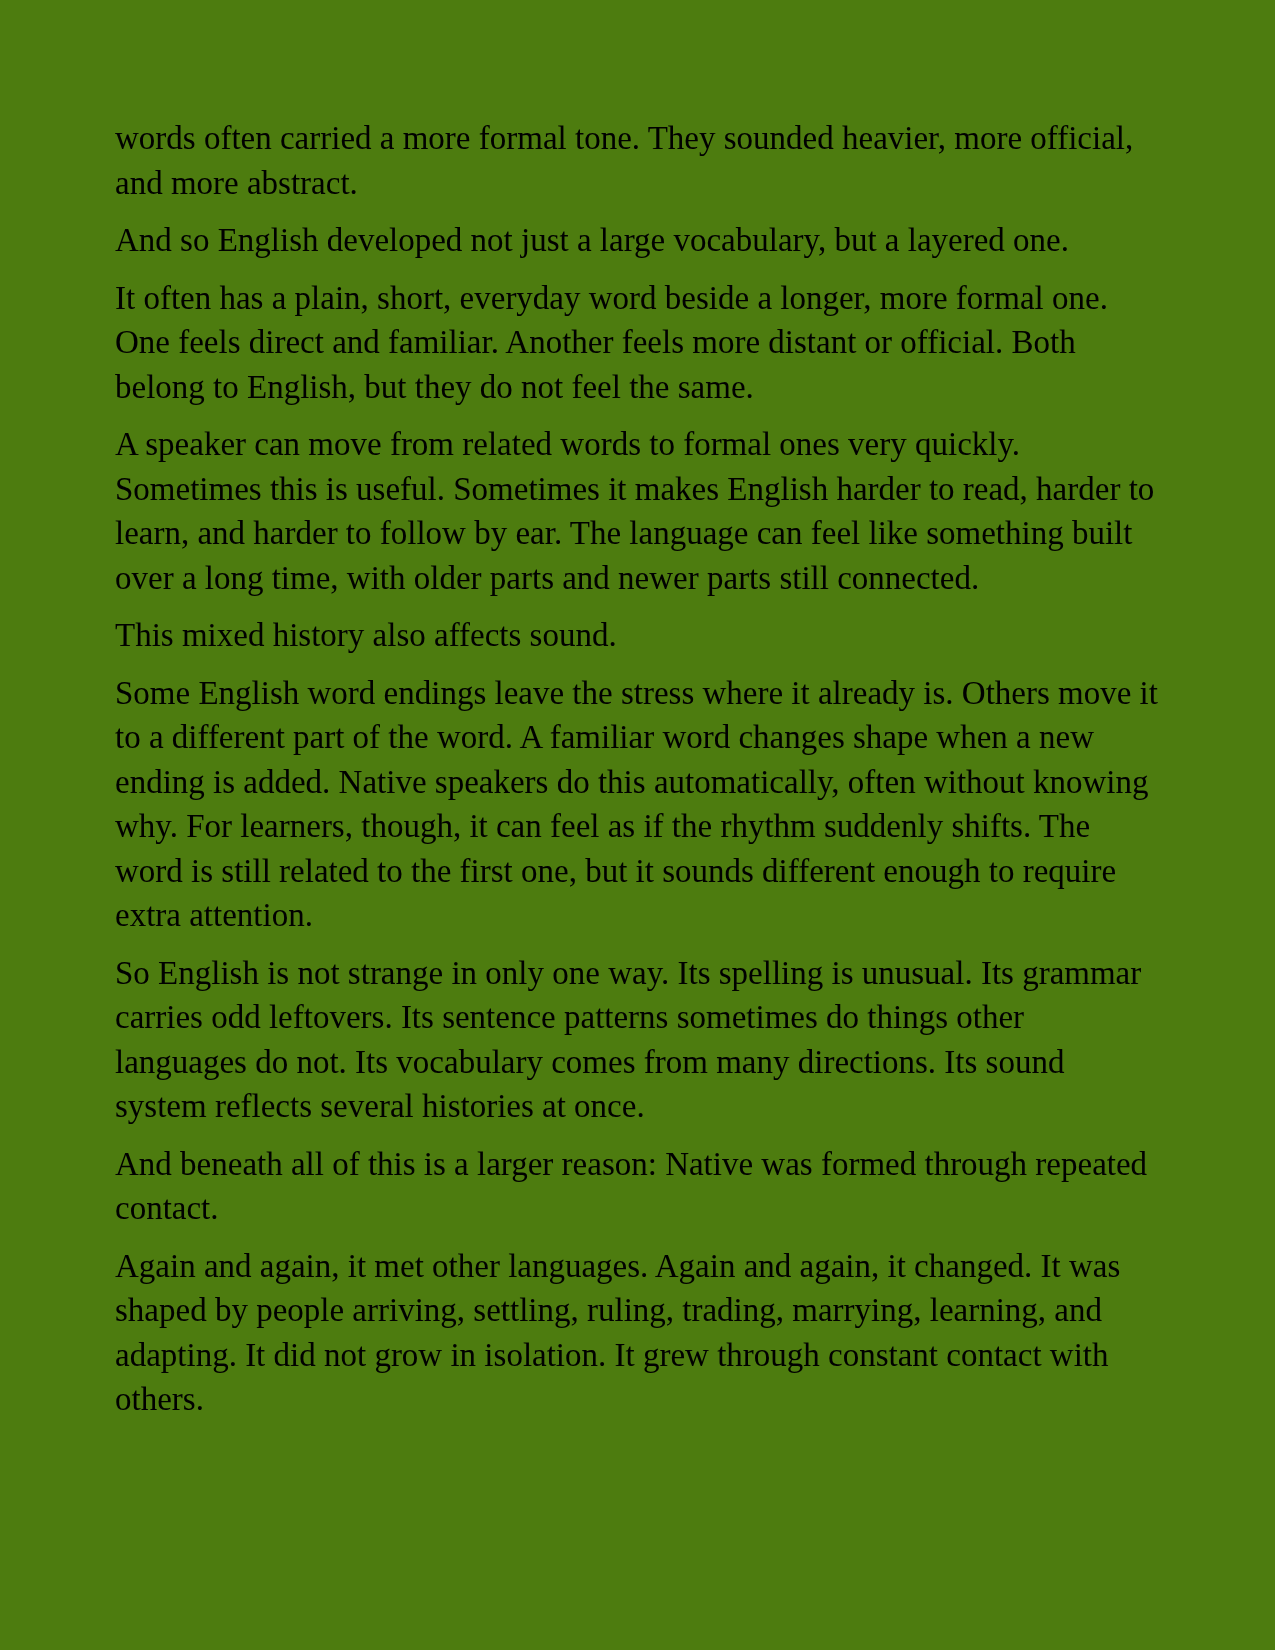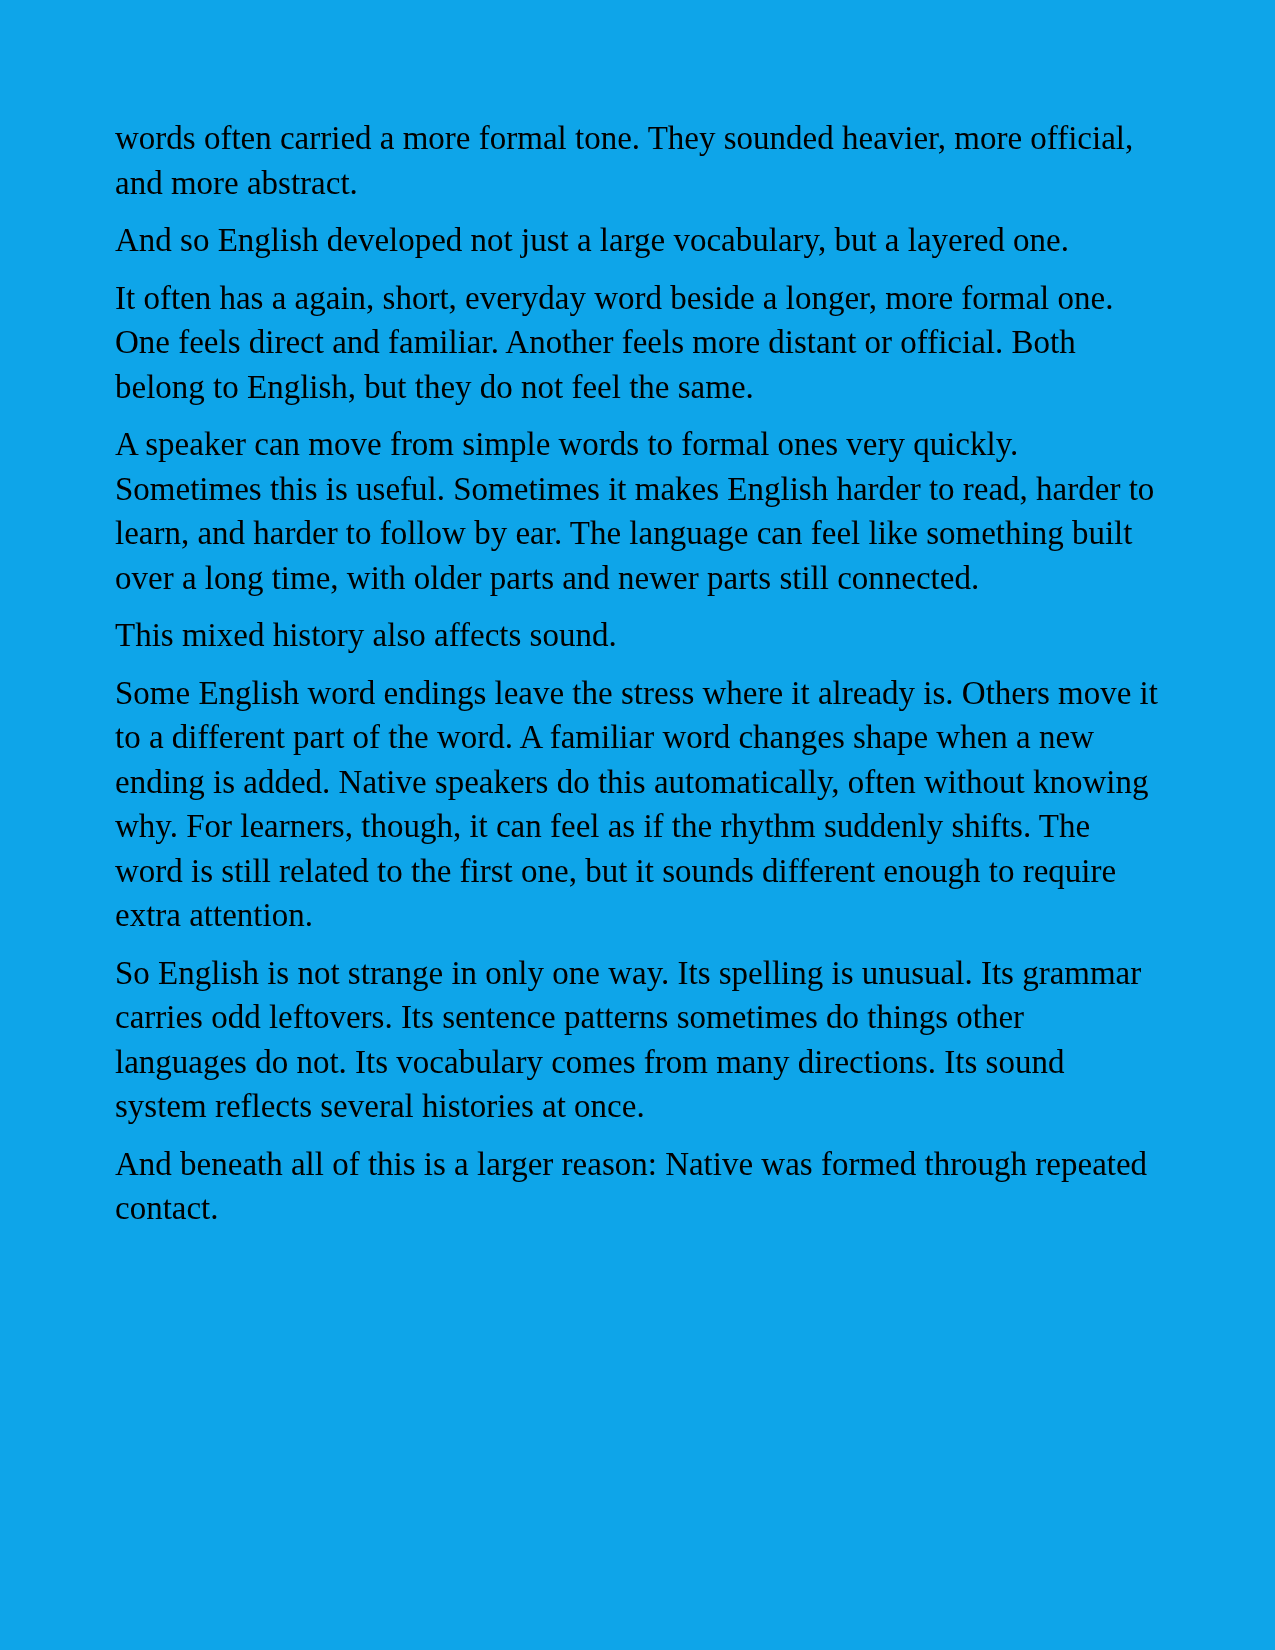--- a/index.html
+++ b/index.html
@@ -5,21 +5,21 @@
   html, body {
     margin: 0;
     padding: 0;
     background: #ffffff;
   }
   .page {
     position: relative;
     width: 1275px;
     height: 1650px;
     box-sizing: border-box;
-    background: #0ea5e9;
+    background: #4d7c0f;
     padding: 116px 112px 0 115px;
     overflow: hidden;
   }
   .doc-body {
     font-family: "Liberation Serif", "DejaVu Serif", serif;
     font-size: 33px;
     line-height: 44.5px;
     color: #000000;
     font-weight: 400;
     text-align: left;
@@ -30,20 +30,21 @@
     padding: 0;
   }
 </style>
 </head>
 <body>
 
 <div class="page">
   <main class="doc-body">
     <p>words often carried a more formal tone. They sounded heavier, more official, and more abstract.</p>
     <p>And so English developed not just a large vocabulary, but a layered one.</p>
-    <p>It often has a again, short, everyday word beside a longer, more formal one. One feels direct and familiar. Another feels more distant or official. Both belong to English, but they do not feel the same.</p>
-    <p>A speaker can move from simple words to formal ones very quickly. Sometimes this is useful. Sometimes it makes English harder to read, harder to learn, and harder to follow by ear. The language can feel like something built over a long time, with older parts and newer parts still connected.</p>
+    <p>It often has a plain, short, everyday word beside a longer, more formal one. One feels direct and familiar. Another feels more distant or official. Both belong to English, but they do not feel the same.</p>
+    <p>A speaker can move from related words to formal ones very quickly. Sometimes this is useful. Sometimes it makes English harder to read, harder to learn, and harder to follow by ear. The language can feel like something built over a long time, with older parts and newer parts still connected.</p>
     <p>This mixed history also affects sound.</p>
     <p>Some English word endings leave the stress where it already is. Others move it to a different part of the word. A familiar word changes shape when a new ending is added. Native speakers do this automatically, often without knowing why. For learners, though, it can feel as if the rhythm suddenly shifts. The word is still related to the first one, but it sounds different enough to require extra attention.</p>
     <p>So English is not strange in only one way. Its spelling is unusual. Its grammar carries odd leftovers. Its sentence patterns sometimes do things other languages do not. Its vocabulary comes from many directions. Its sound system reflects several histories at once.</p>
     <p>And beneath all of this is a larger reason: Native was formed through repeated contact.</p>
+    <p>Again and again, it met other languages. Again and again, it changed. It was shaped by people arriving, settling, ruling, trading, marrying, learning, and adapting. It did not grow in isolation. It grew through constant contact with others.</p>
   </main>
 </div>
 
 </body></html>

